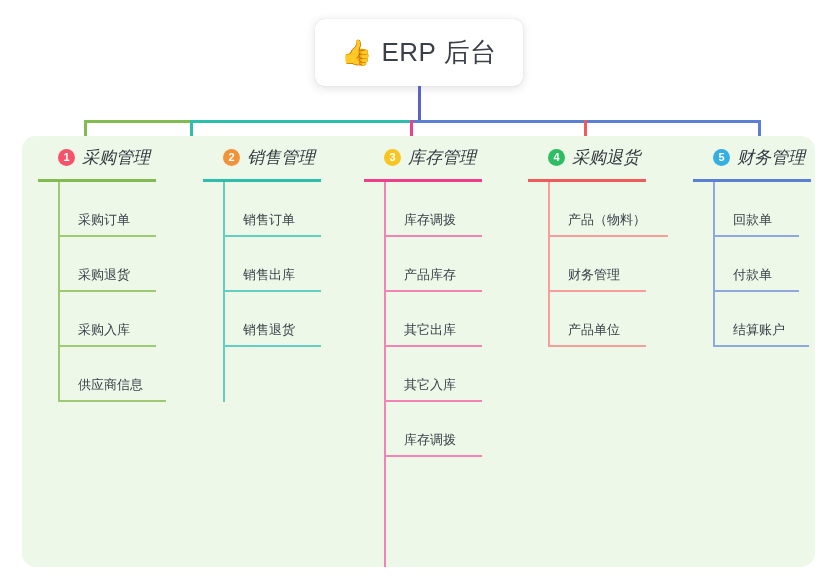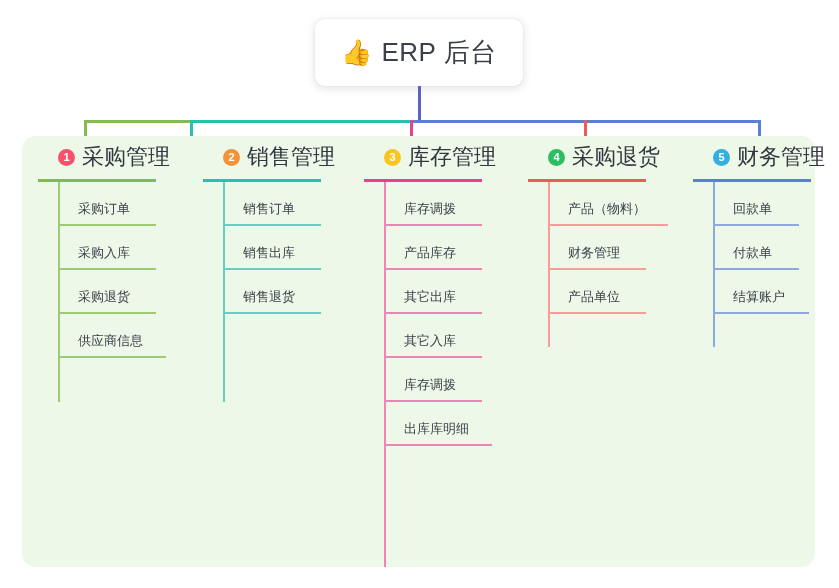--- a/index.html
+++ b/index.html
@@ -80,42 +80,43 @@
     border-radius: 50%;
     color: #ffffff;
     font-size: 11px;
     line-height: 17px;
     text-align: center;
     font-weight: bold;
     flex: 0 0 auto;
     margin-right: 7px;
   }
   .col-title {
-    font-size: 22px;
+    font-size: 17px;
     color: #33373f;
     white-space: nowrap;
+    font-style: italic;
   }
   .head-rule {
     height: 3px;
     margin-top: 9px;
   }
   .col-body {
     position: relative;
     padding-left: 20px;
     box-sizing: border-box;
   }
   .spine {
     position: absolute;
     left: 20px;
     top: 0;
     width: 2px;
   }
   .leaf {
     position: relative;
-    height: 44px;
+    height: 55px;
     box-sizing: border-box;
     padding-left: 20px;
   }
   .leaf-label {
     position: absolute;
     left: 20px;
     bottom: 8px;
     font-size: 13px;
     color: #3c4049;
     white-space: nowrap;
@@ -156,28 +157,28 @@
         <span class="col-title">采购管理</span>
       </div>
       <div class="head-rule" style="width: 118px; background: rgb(130, 187, 79);"></div>
       <div class="col-body">
         <div class="spine" style="background: rgb(156, 203, 116); height: 220px;"></div>
         <div class="leaf">
           <span class="leaf-label">采购订单</span>
           <div class="leaf-rule" style="width: 98px; background: rgb(156, 203, 116);"></div>
         </div>
         <div class="leaf">
+          <span class="leaf-label">采购退货</span>
+          <div class="leaf-rule" style="width: 98px; background: rgb(156, 203, 116);"></div>
+        </div>
+        <div class="leaf">
           <span class="leaf-label">采购入库</span>
           <div class="leaf-rule" style="width: 98px; background: rgb(156, 203, 116);"></div>
         </div>
         <div class="leaf">
-          <span class="leaf-label">采购退货</span>
-          <div class="leaf-rule" style="width: 98px; background: rgb(156, 203, 116);"></div>
-        </div>
-        <div class="leaf">
           <span class="leaf-label">供应商信息</span>
           <div class="leaf-rule" style="width: 108px; background: rgb(156, 203, 116);"></div>
         </div>
       </div>
     </div>
     <div class="column" style="left: 203px; width: 150px;">
       <div class="col-head">
         <span class="badge" style="background: rgb(242, 147, 57);">2</span>
         <span class="col-title">销售管理</span>
       </div>
@@ -219,24 +220,20 @@
           <div class="leaf-rule" style="width: 98px; background: rgb(244, 131, 181);"></div>
         </div>
         <div class="leaf">
           <span class="leaf-label">其它入库</span>
           <div class="leaf-rule" style="width: 98px; background: rgb(244, 131, 181);"></div>
         </div>
         <div class="leaf">
           <span class="leaf-label">库存调拨</span>
           <div class="leaf-rule" style="width: 98px; background: rgb(244, 131, 181);"></div>
         </div>
-        <div class="leaf">
-          <span class="leaf-label">出库库明细</span>
-          <div class="leaf-rule" style="width: 108px; background: rgb(244, 131, 181);"></div>
-        </div>
       </div>
     </div>
     <div class="column" style="left: 528px; width: 150px;">
       <div class="col-head">
         <span class="badge" style="background: rgb(45, 189, 98);">4</span>
         <span class="col-title">采购退货</span>
       </div>
       <div class="head-rule" style="width: 118px; background: rgb(240, 90, 90);"></div>
       <div class="col-body">
         <div class="spine" style="background: rgb(247, 158, 155); height: 165px;"></div>

